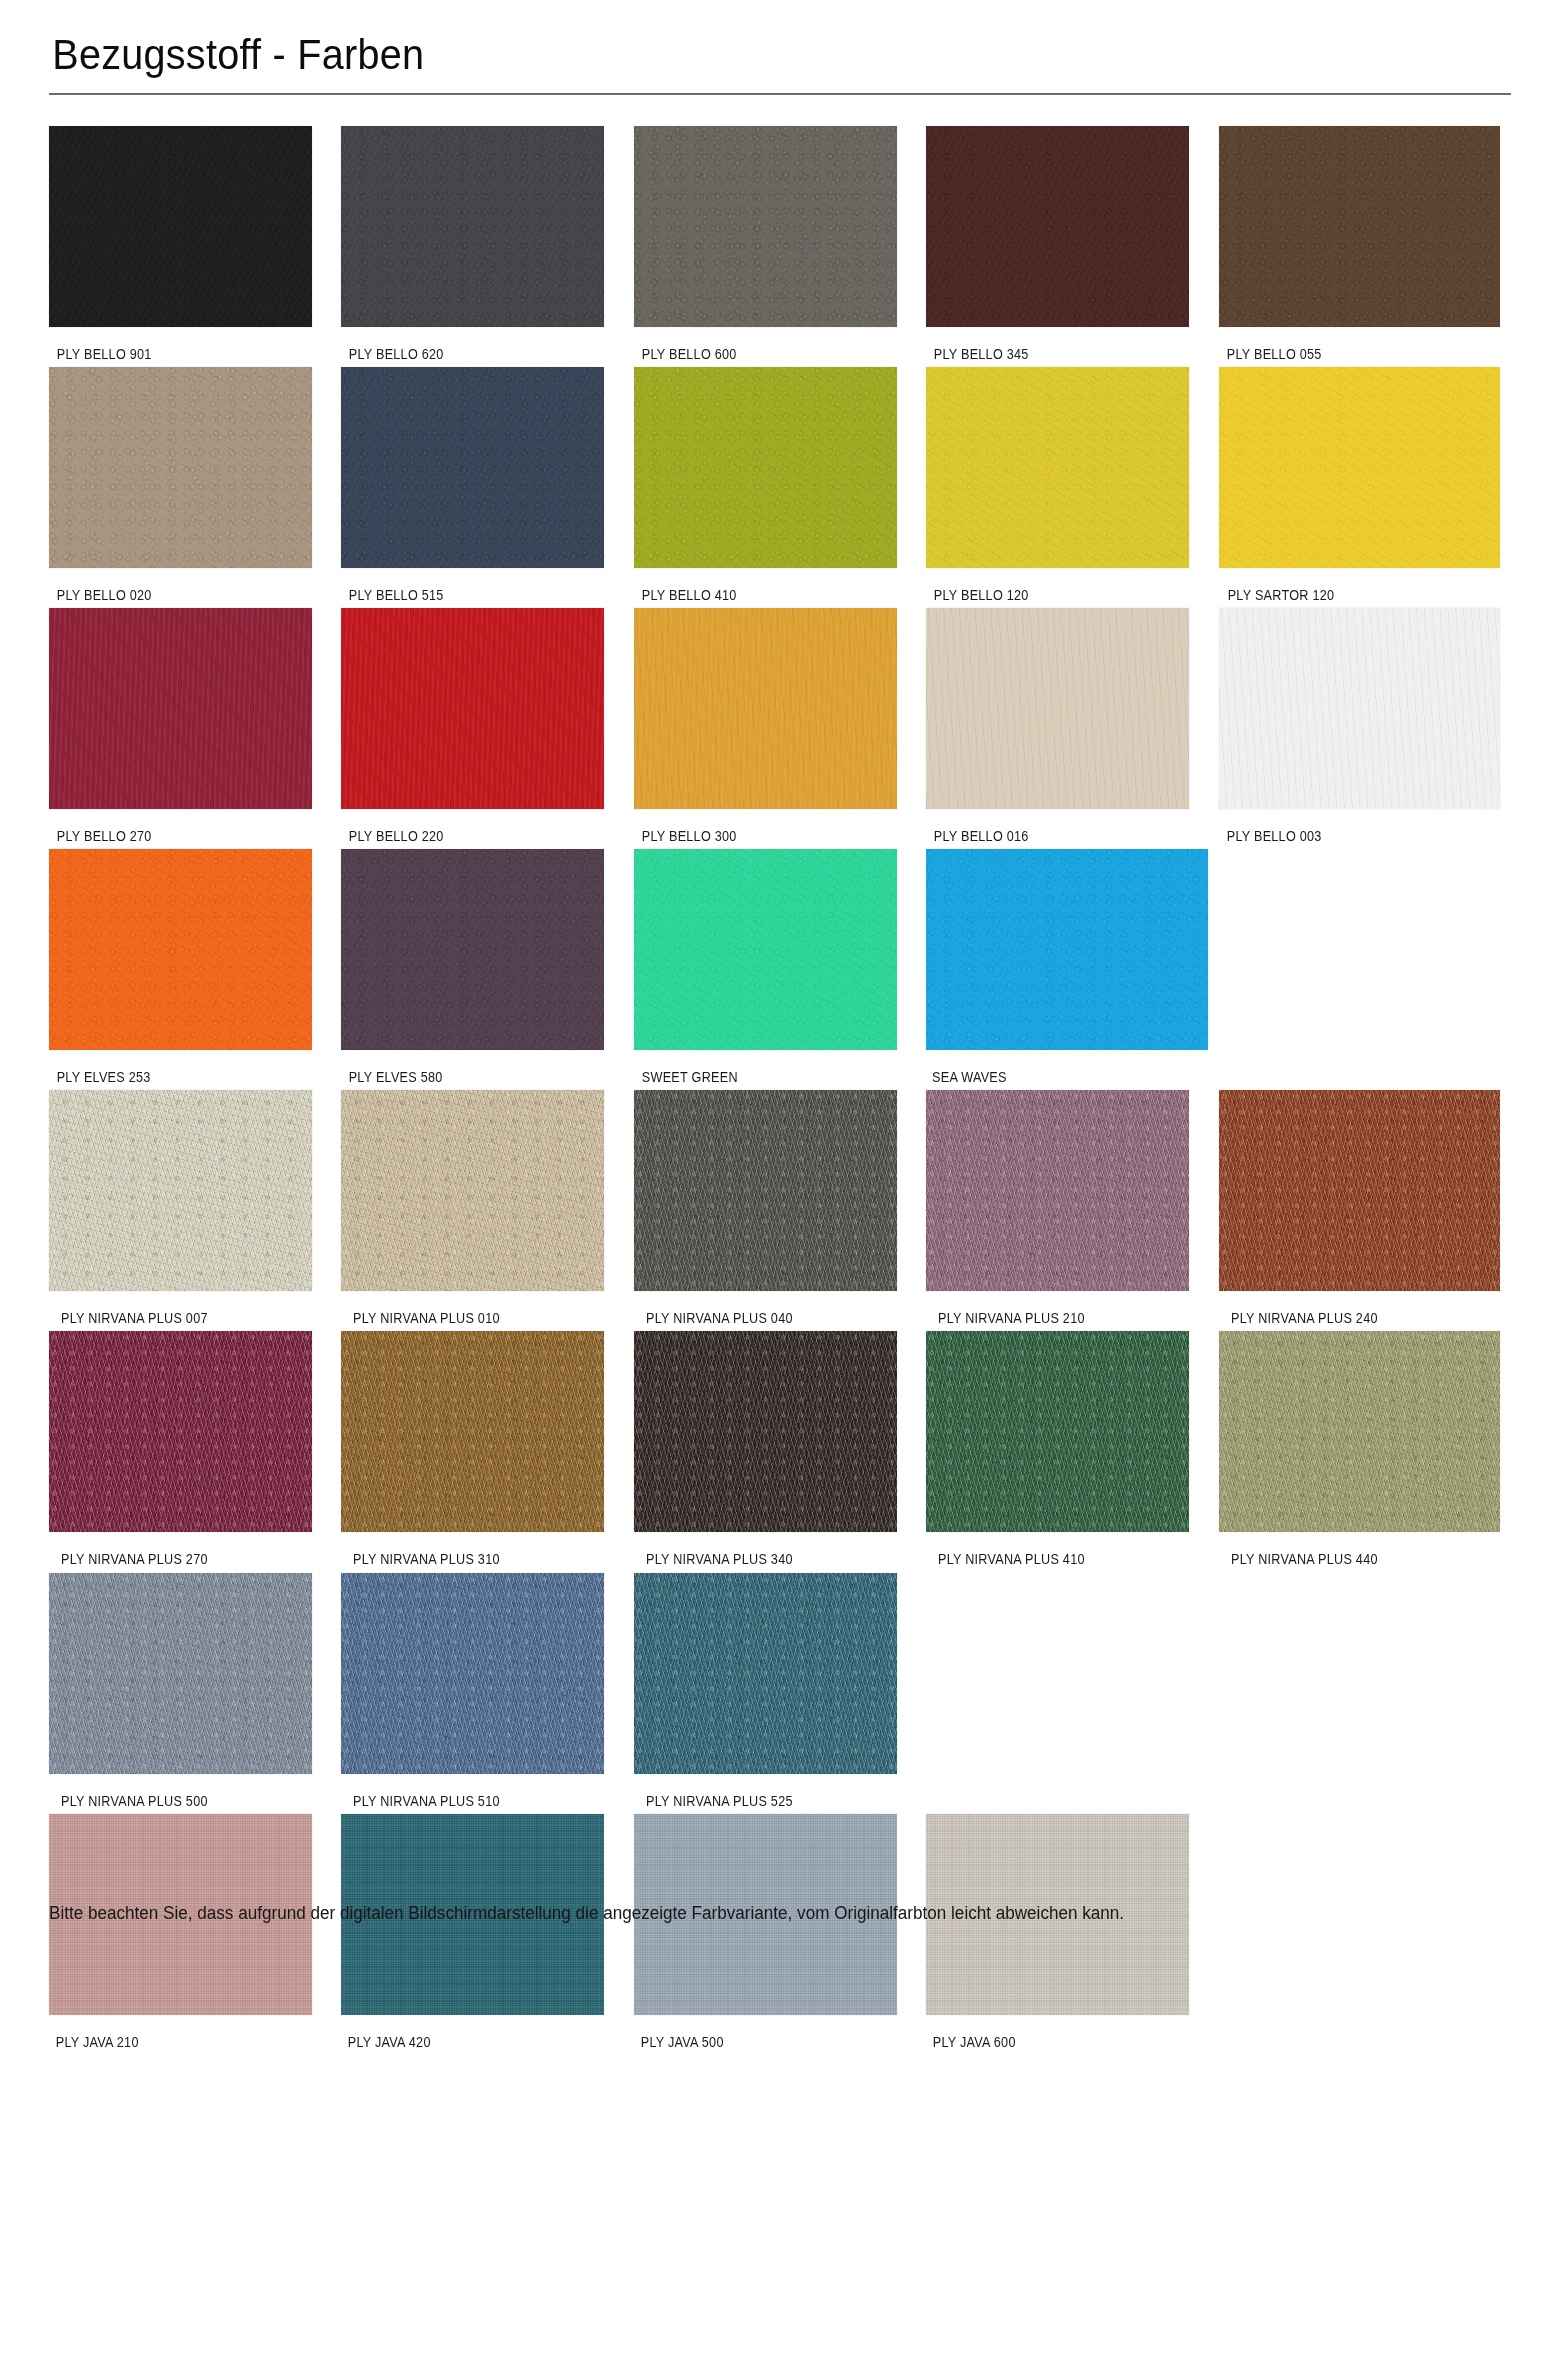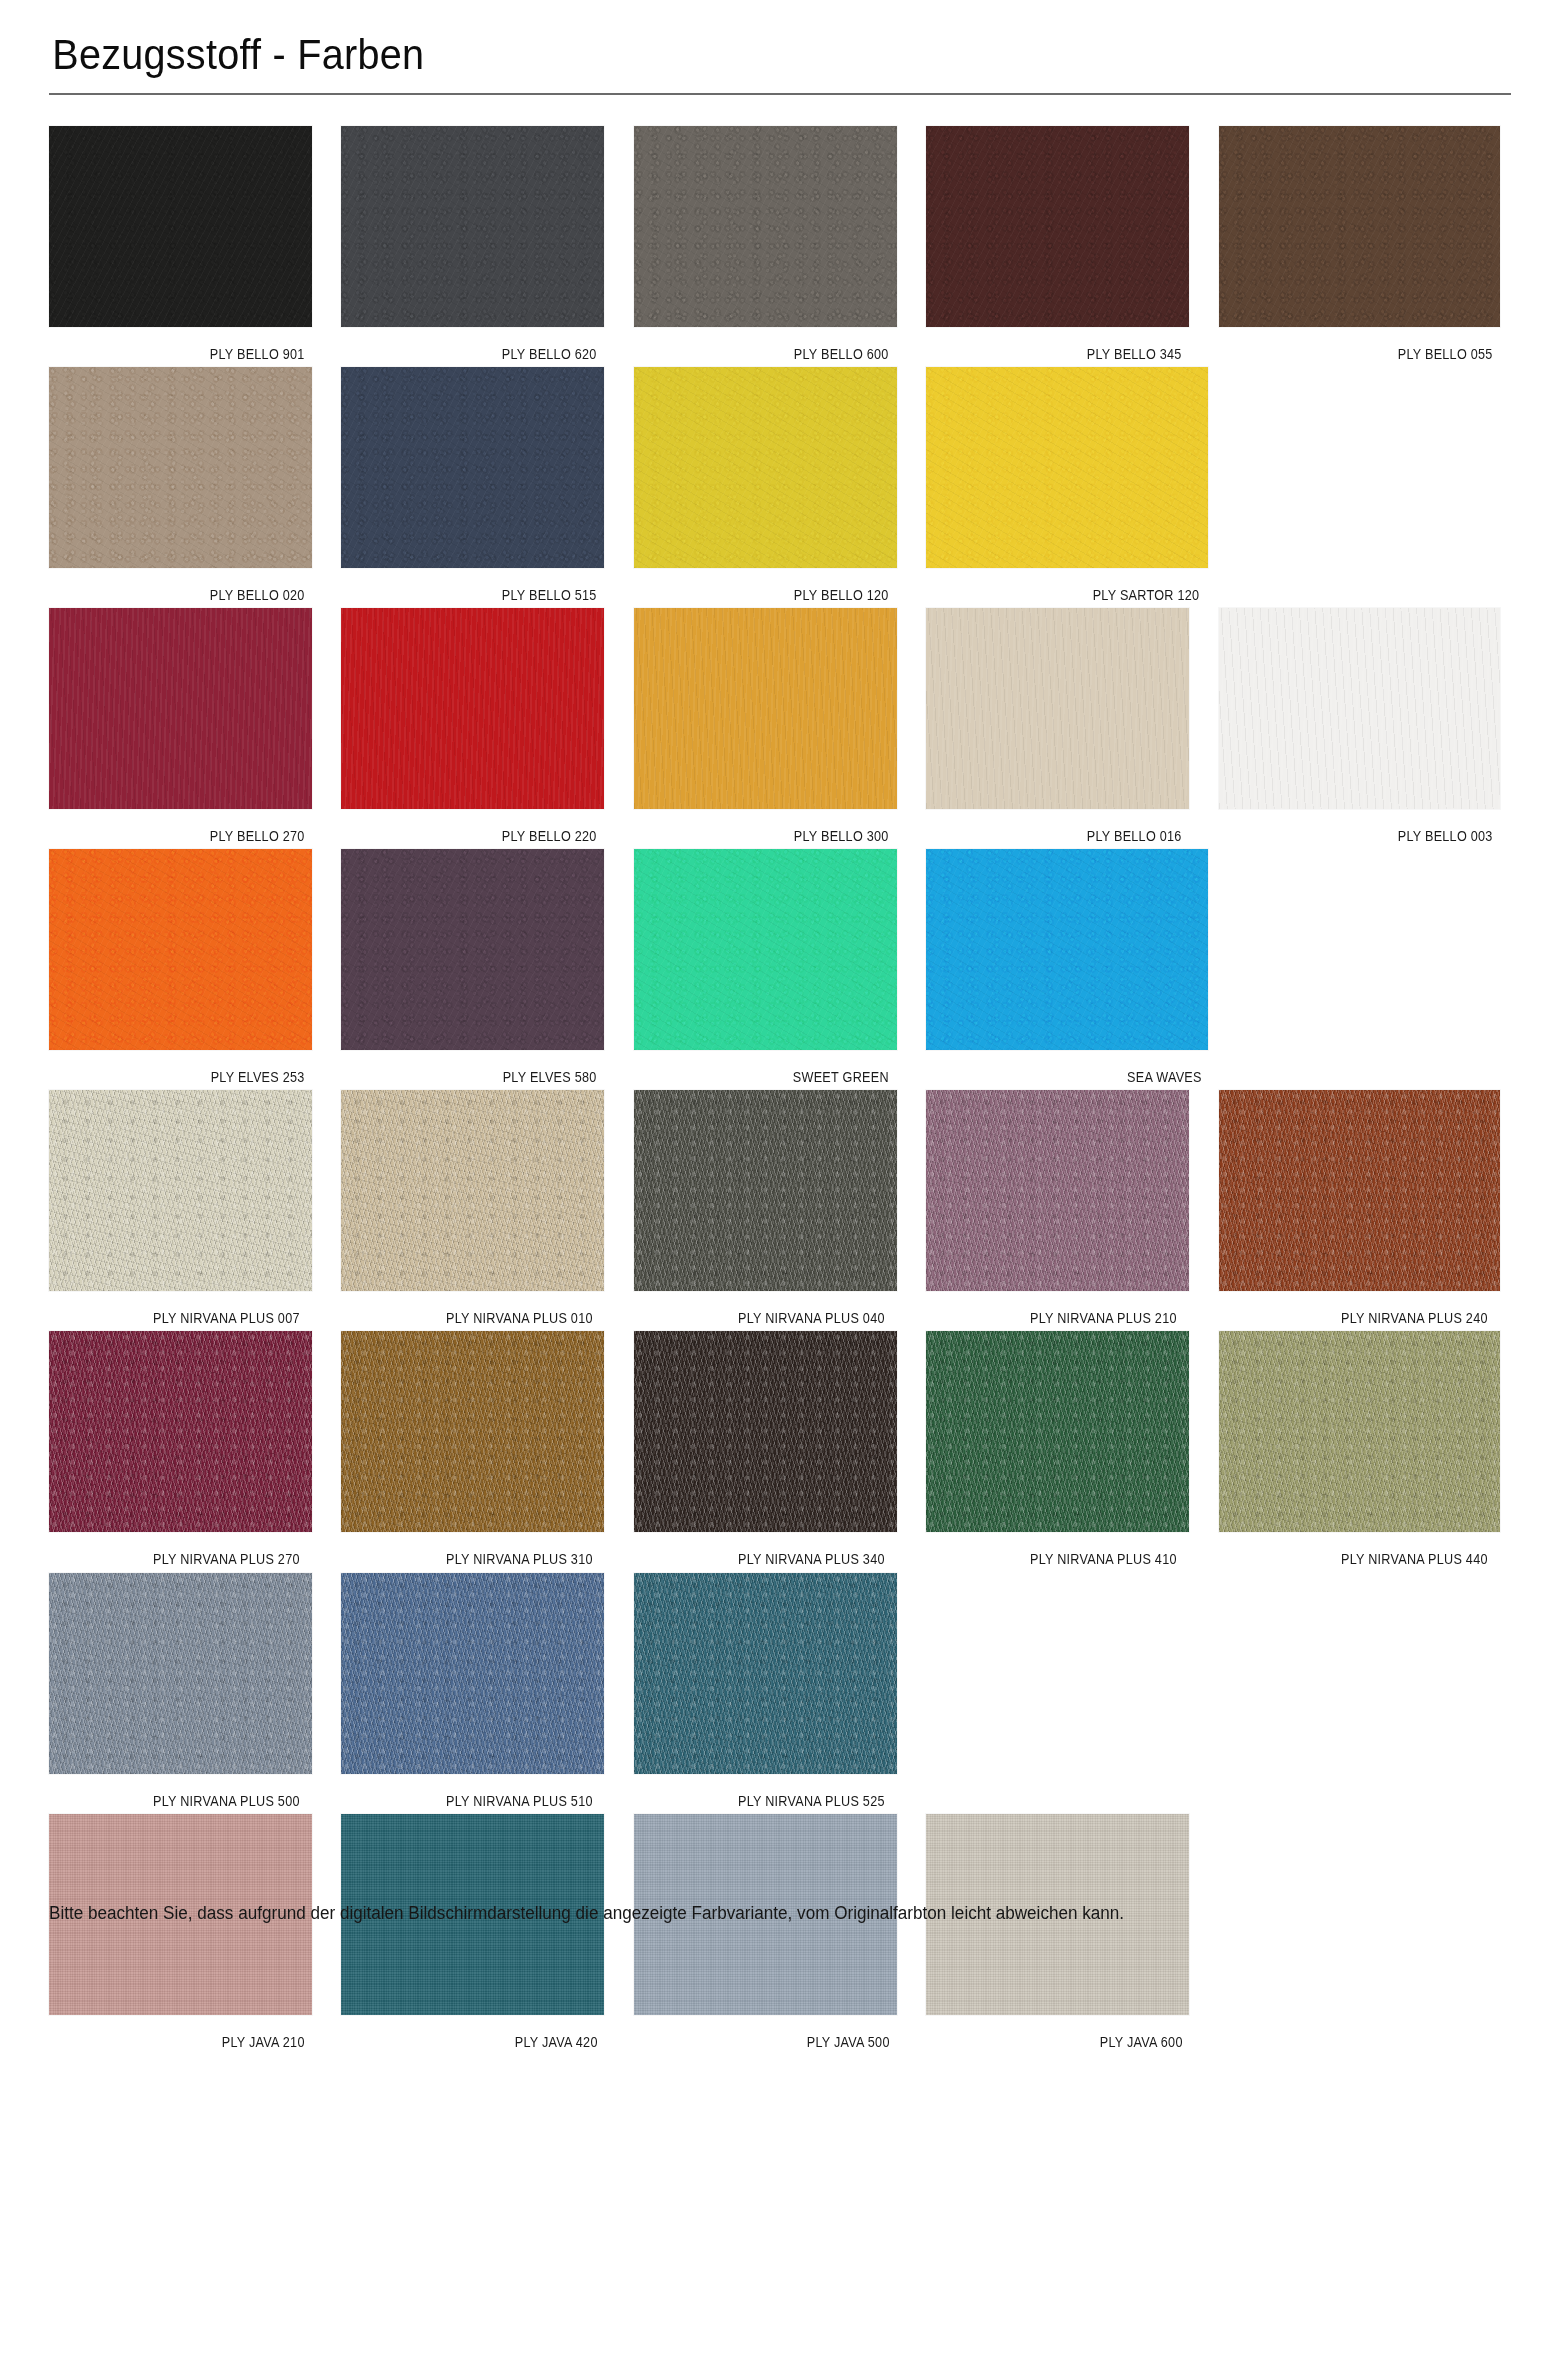--- a/index.html
+++ b/index.html
@@ -56,21 +56,21 @@
     flex-direction: row;
     gap: 0;
     margin-bottom: 3.5px;
   }
   .swatch-cell {
     width: 20%;
     box-sizing: border-box;
     padding-right: 29.5px;
     display: flex;
     flex-direction: column;
-    align-items: flex-end;
+    align-items: flex-start;
   }
   .swatch-cell:last-child { padding-right: 11px; }
 
   .swatch-chip {
     position: relative;
     width: 100%;
     height: 201px;
     overflow: hidden;
     background-color: #cccccc;
     box-shadow: 0 0 0 0.9px rgba(0,0,0,0.04);
@@ -207,20 +207,24 @@
       <div class="swatch-row">
         <div class="swatch-cell">
           <div class="swatch-chip tex-leather" style="background-color: rgb(168, 149, 130);"></div>
           <div class="swatch-label">PLY BELLO 020</div>
         </div>
         <div class="swatch-cell">
           <div class="swatch-chip tex-leather" style="background-color: rgb(58, 69, 89);"></div>
           <div class="swatch-label">PLY BELLO 515</div>
         </div>
         <div class="swatch-cell">
+          <div class="swatch-chip tex-leather" style="background-color: rgb(160, 171, 36);"></div>
+          <div class="swatch-label">PLY BELLO 410</div>
+        </div>
+        <div class="swatch-cell">
           <div class="swatch-chip tex-leather" style="background-color: rgb(220, 200, 47);"></div>
           <div class="swatch-label">PLY BELLO 120</div>
         </div>
         <div class="swatch-cell">
           <div class="swatch-chip tex-leather" style="background-color: rgb(237, 204, 46);"></div>
           <div class="swatch-label">PLY SARTOR 120</div>
         </div>
       </div>
       <div class="swatch-row">
         <div class="swatch-cell">

